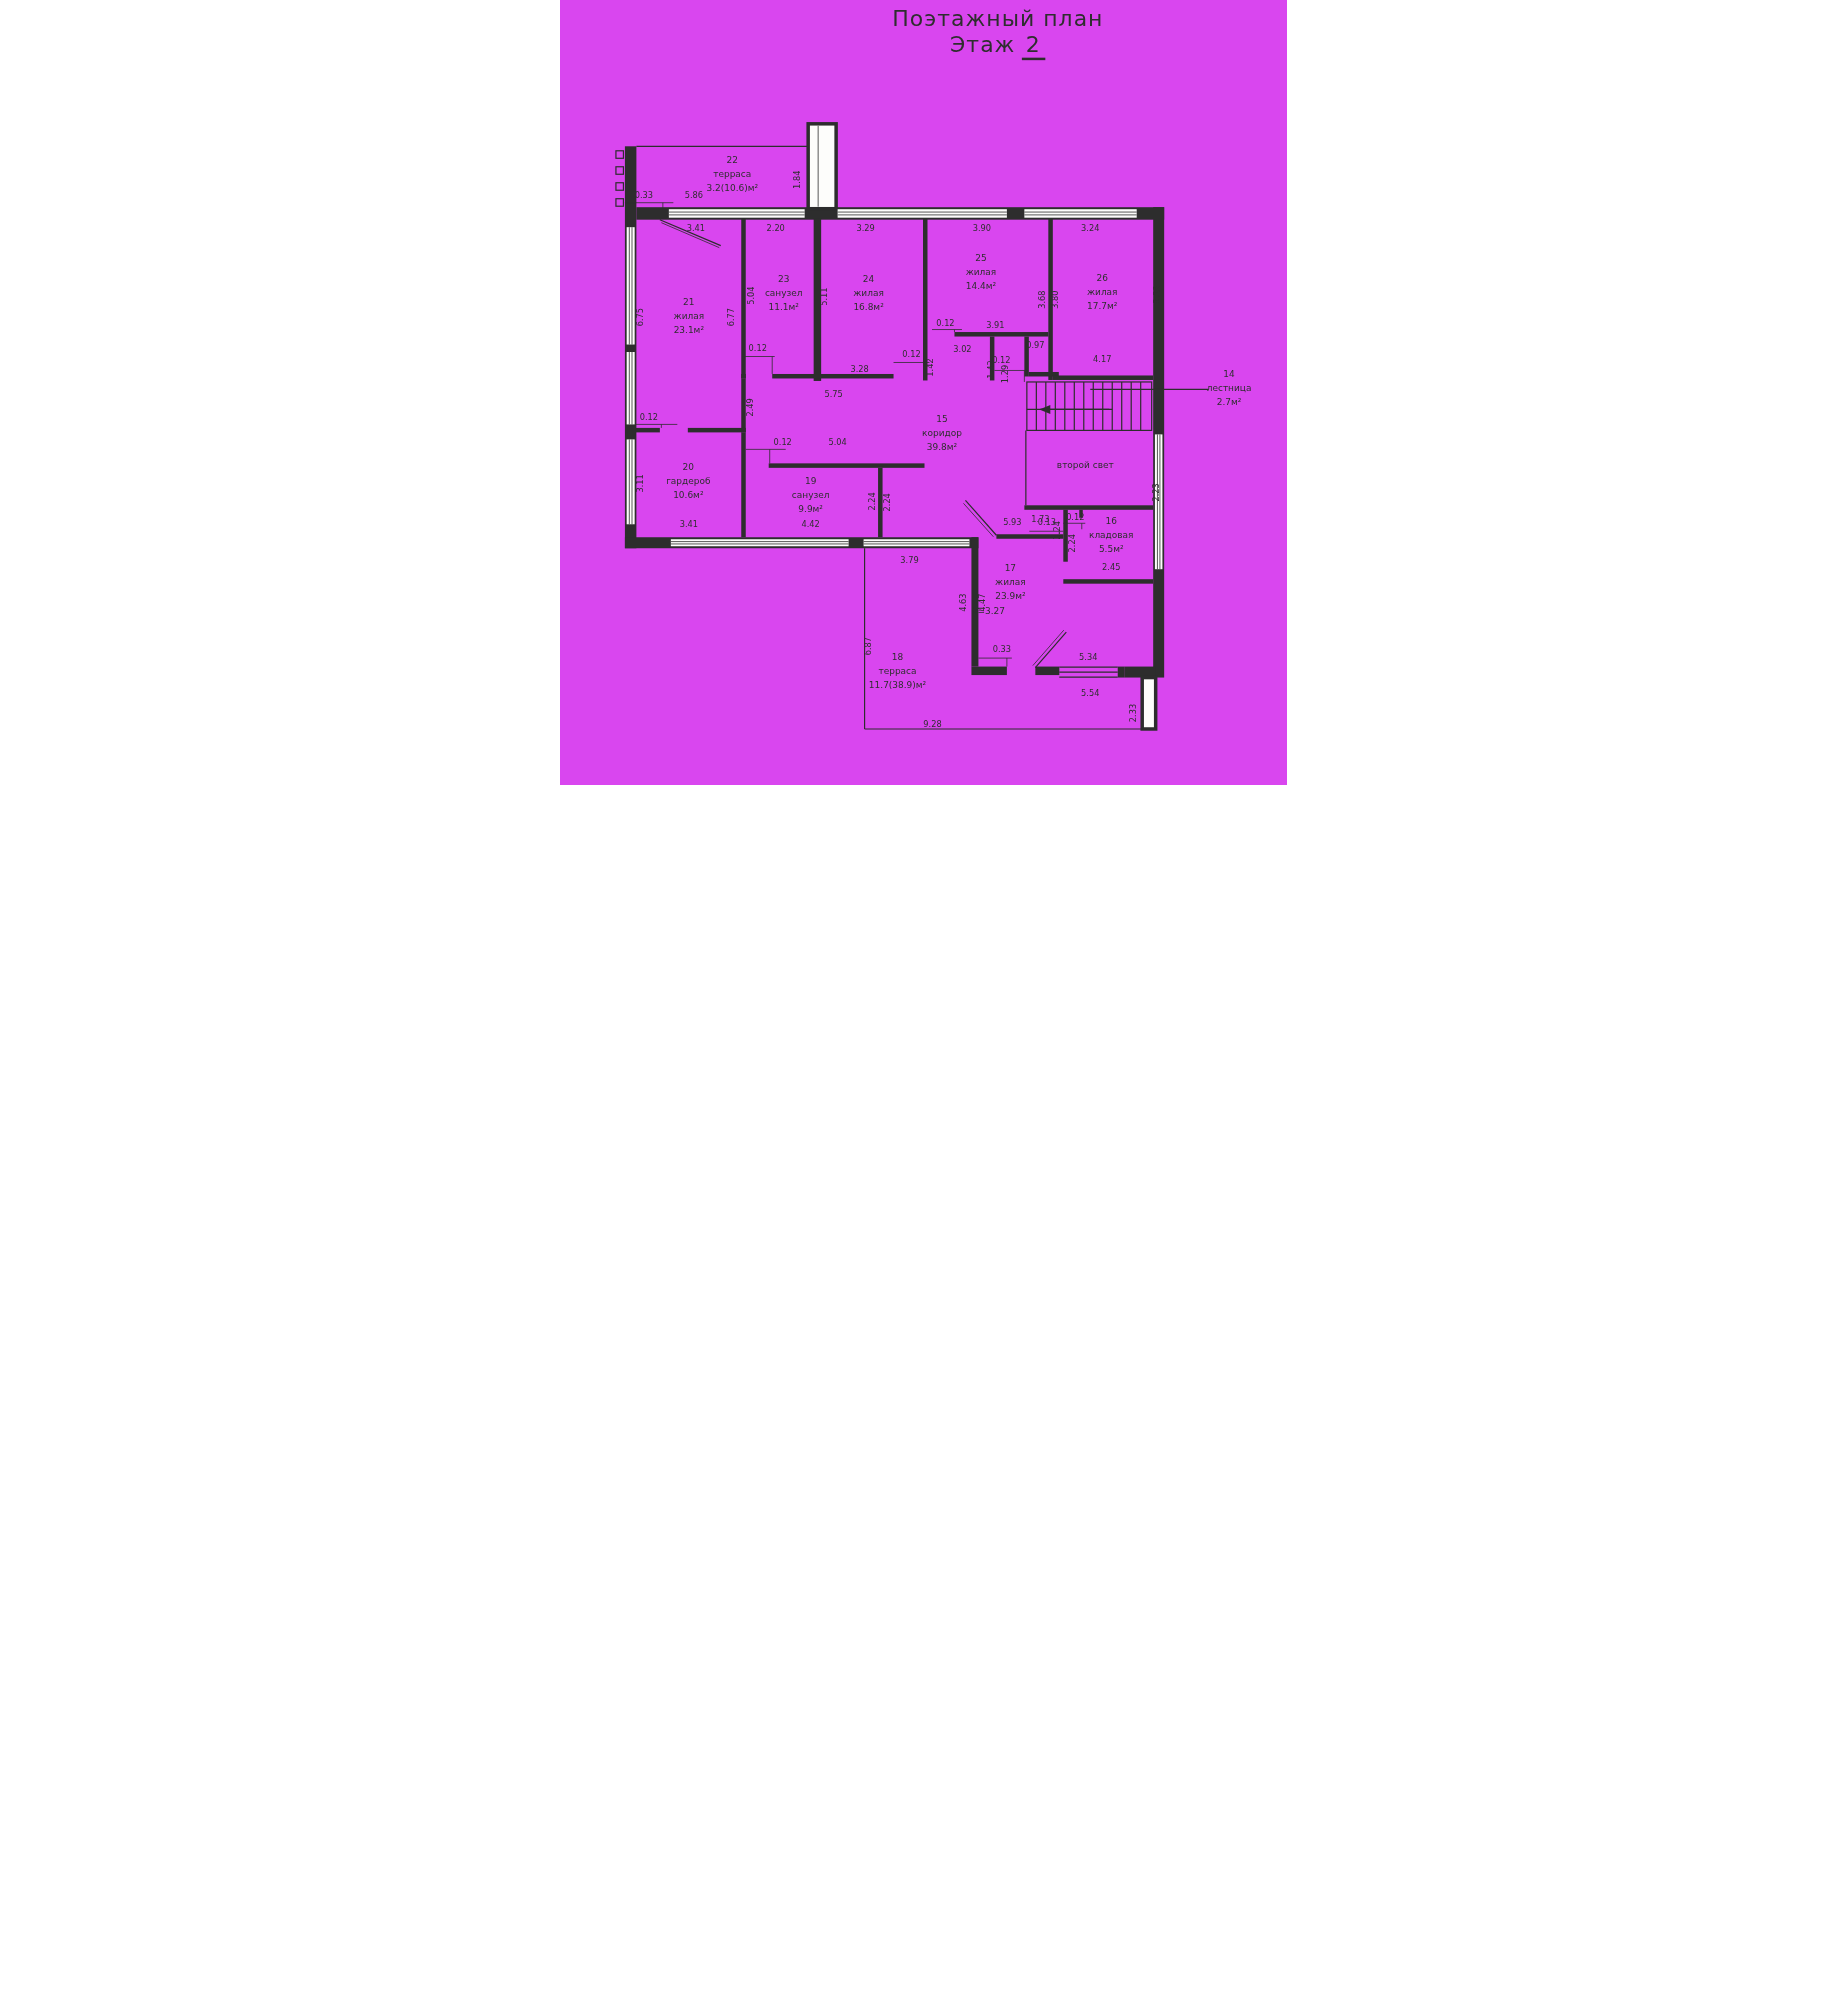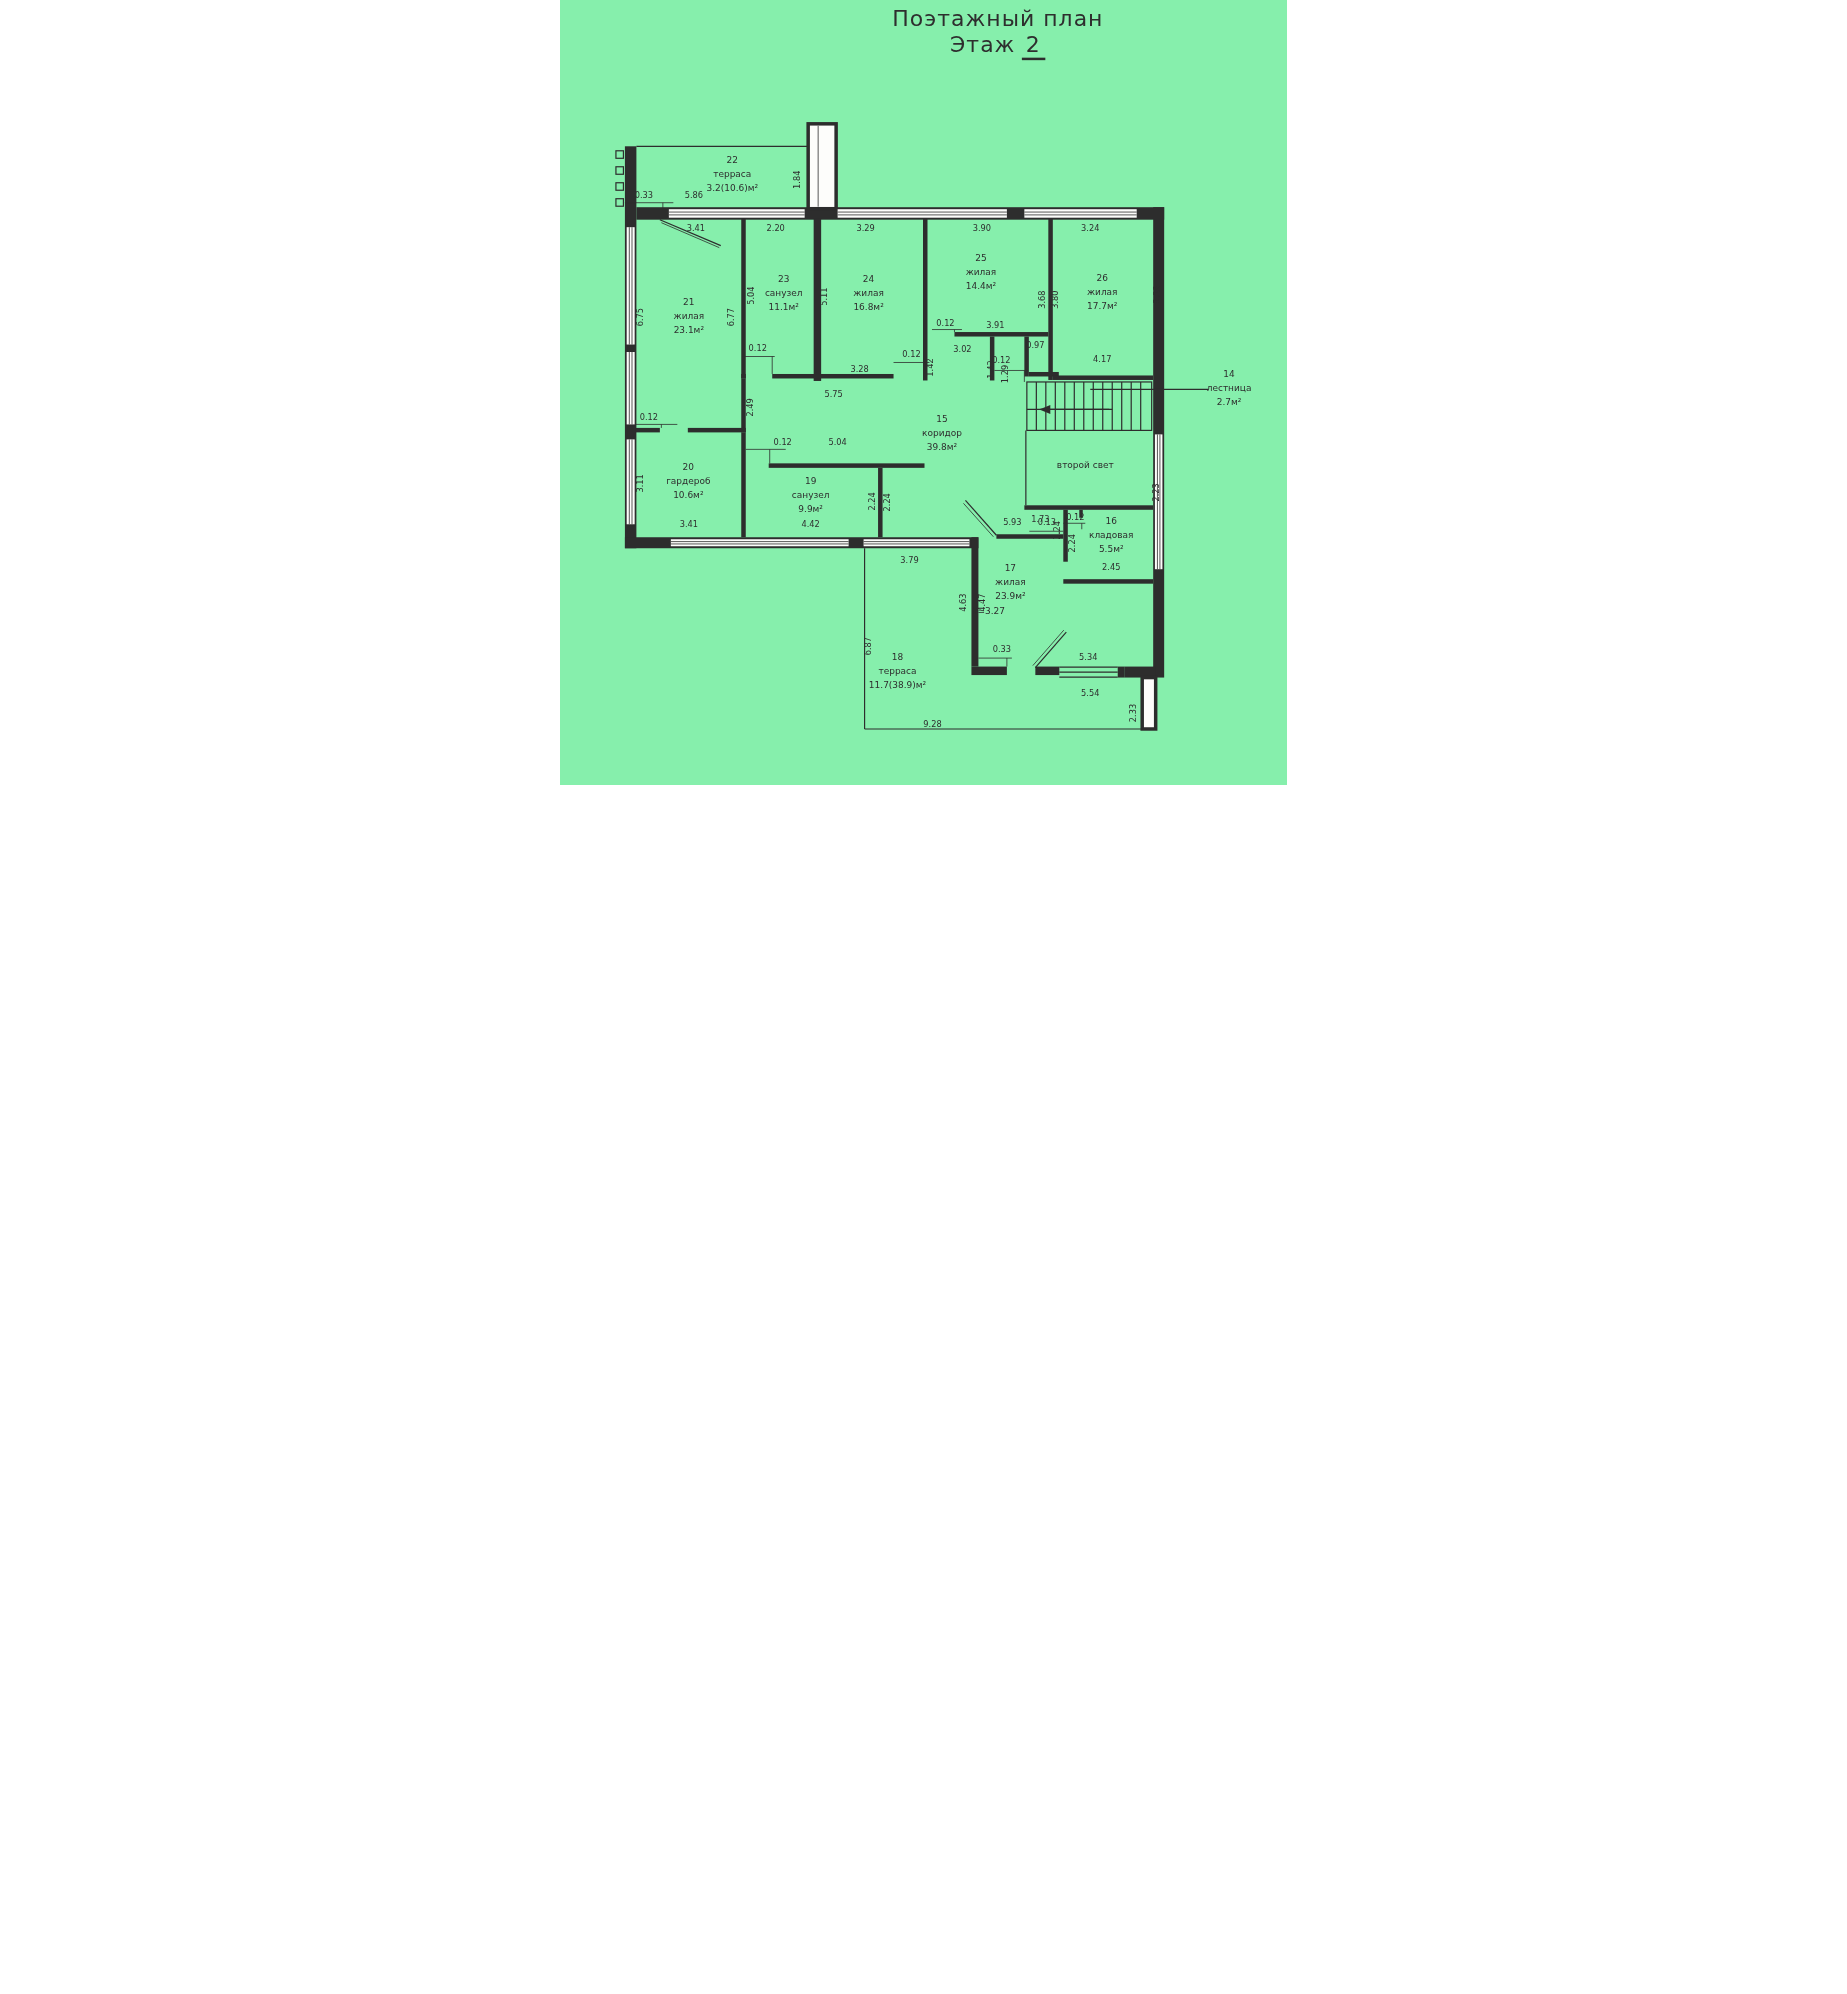--- a/index.html
+++ b/index.html
@@ -1,17 +1,17 @@
 <!DOCTYPE html>
 <html style="font-size:8px"><head>
 <meta charset="utf-8">
 <style>
   html,body{margin:0;padding:0;background:#ffffff;}
   body{font-family:"DejaVu Sans", sans-serif;}
-  .page{width:100%;max-width:727px;margin:0 auto;background:#86efac;}
+  .page{width:100%;max-width:727px;margin:0 auto;background:#d946ef;}
   svg{display:block;width:100%;height:auto;}
   text{fill:#2e2e2e;}
   .walls{fill:#2d2d2d;}
   .thin{stroke:#2d2d2d;stroke-width:2.4;fill:none;}
   .mid{stroke:#2d2d2d;stroke-width:1.6;fill:none;}
   .winband{fill:#fdfdfb;}
   .hollow{fill:#fdfdfb;stroke:#2d2d2d;stroke-width:7;}
   .title-text{font-size:44px;letter-spacing:2px;}
 </style>
 </head>

